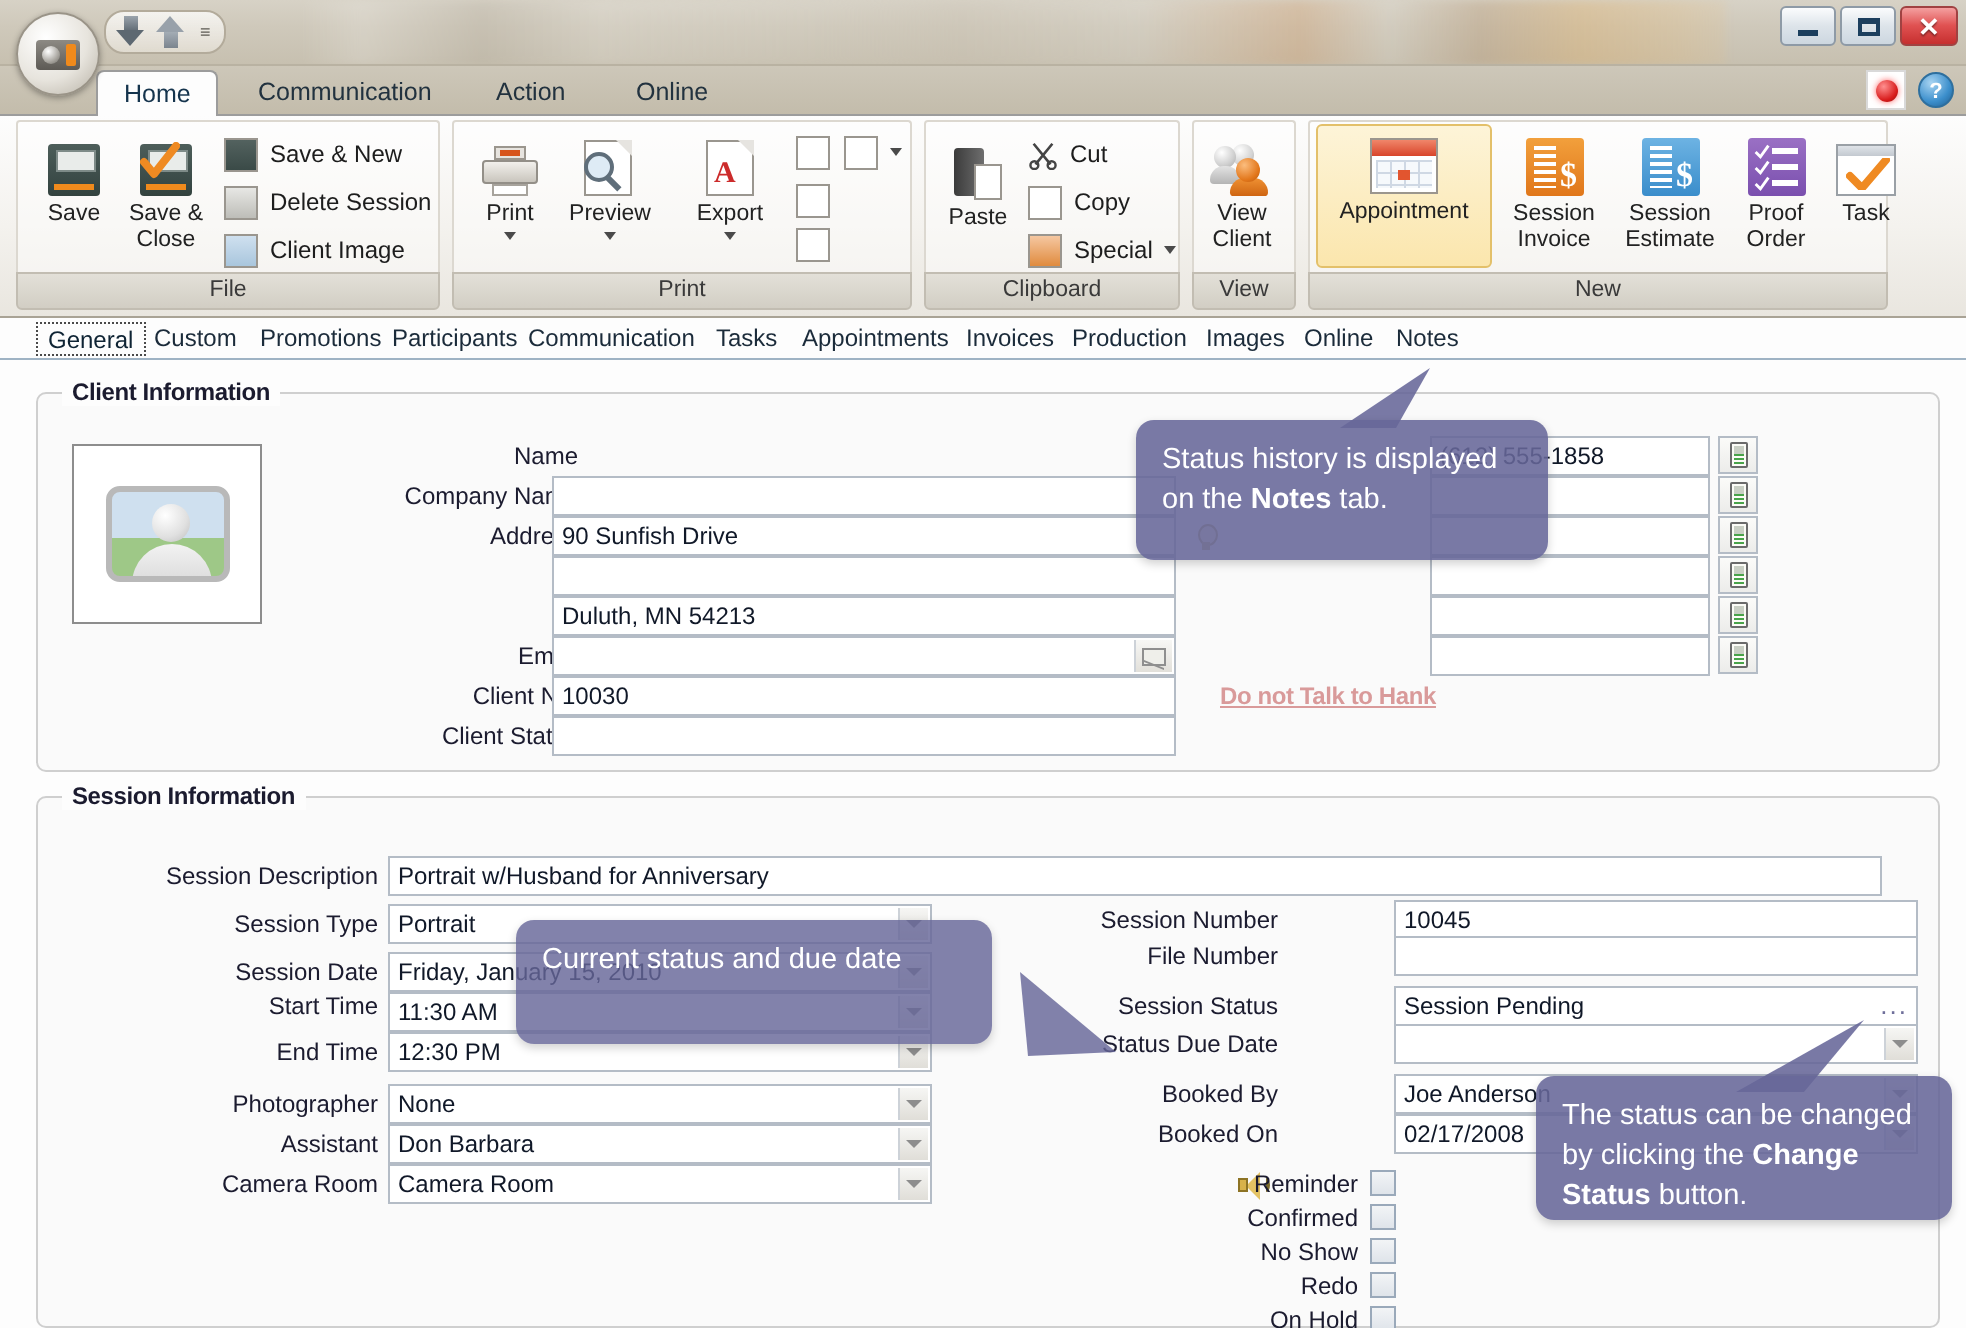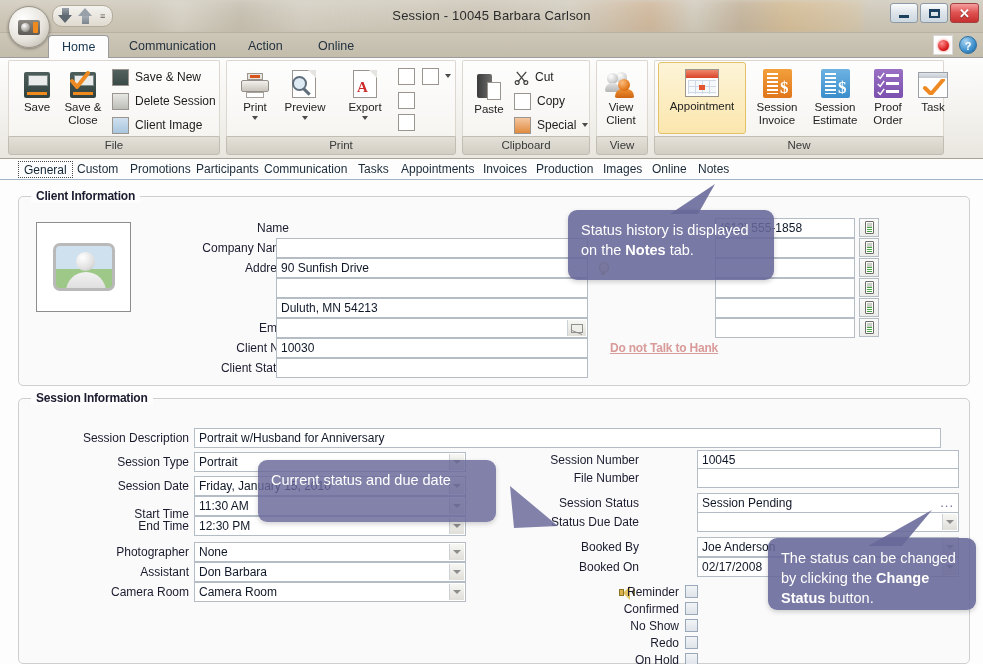--- a/index.html
+++ b/index.html
@@ -280,21 +280,20 @@
     color:#fff; font-size:14.5px; line-height:20px; padding:10px 13px;
     box-shadow:0 2px 5px rgba(0,0,0,.18);
   }
   .callout b { font-weight:bold; }
 </style>
 </head>
 <body>
 
 <div id="titlebar">
   <div class="ghost"></div>
-  <div id="win-title">Session - 10045 Barbara Carlson</div>
   <div class="wbtn" id="btn-min">
       <i></i>
     </div>
   <div class="wbtn" id="btn-max">
       <i></i>
     </div>
   <div class="wbtn" id="btn-close">
       <i>✕</i>
     </div>
 </div>
@@ -614,21 +613,21 @@
 
   <div class="bulbicon" style="left:576px;top:64px"></div>
 </div>
 
 <div class="gbox" style="left:18px; top:398px; width:952px; height:266px">
   <div class="gtitle">Session Information</div>
 
   <div class="flabel" style="left:40px;top:32px;width:130px">Session Description</div>
   <div class="flabel" style="left:40px;top:56px;width:130px">Session Type</div>
   <div class="flabel" style="left:40px;top:80px;width:130px">Session Date</div>
-  <div class="flabel" style="left:40px;top:108px;width:130px">Start Time</div>
+  <div class="flabel" style="left:40px;top:97px;width:130px">Start Time</div>
   <div class="flabel" style="left:40px;top:120px;width:130px">End Time</div>
   <div class="flabel" style="left:40px;top:146px;width:130px">Photographer</div>
   <div class="flabel" style="left:40px;top:166px;width:130px">Assistant</div>
   <div class="flabel" style="left:40px;top:186px;width:130px">Camera Room</div>
 
   <div class="fld" style="left:175px;top:29px;width:747px;height:20px">Portrait w/Husband for Anniversary</div>
 
   <div class="fld" style="left:175px;top:53px;width:272px;height:20px">
     <span>Portrait</span>
     <span class="ddarrow"></span>

